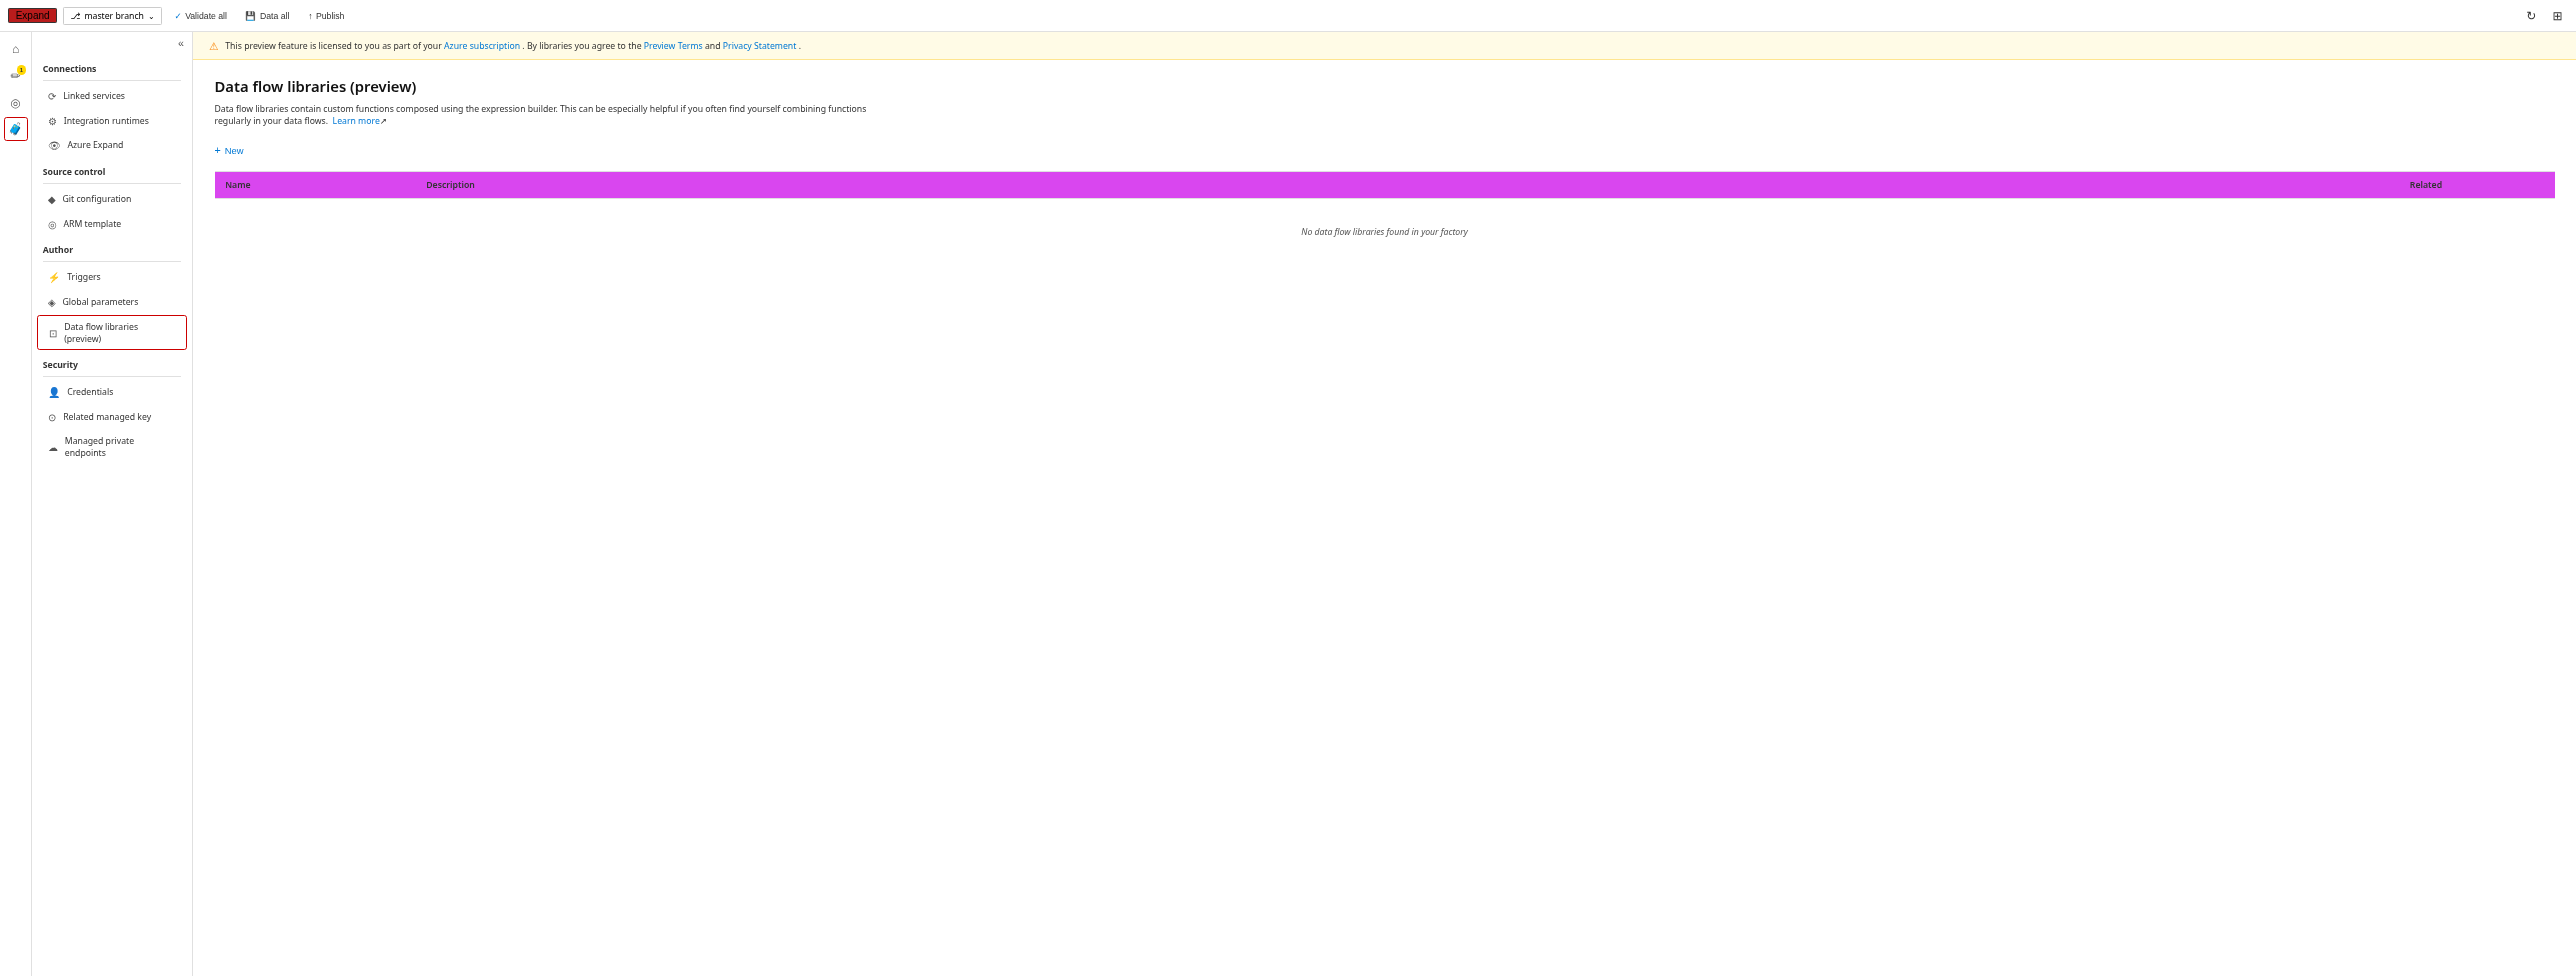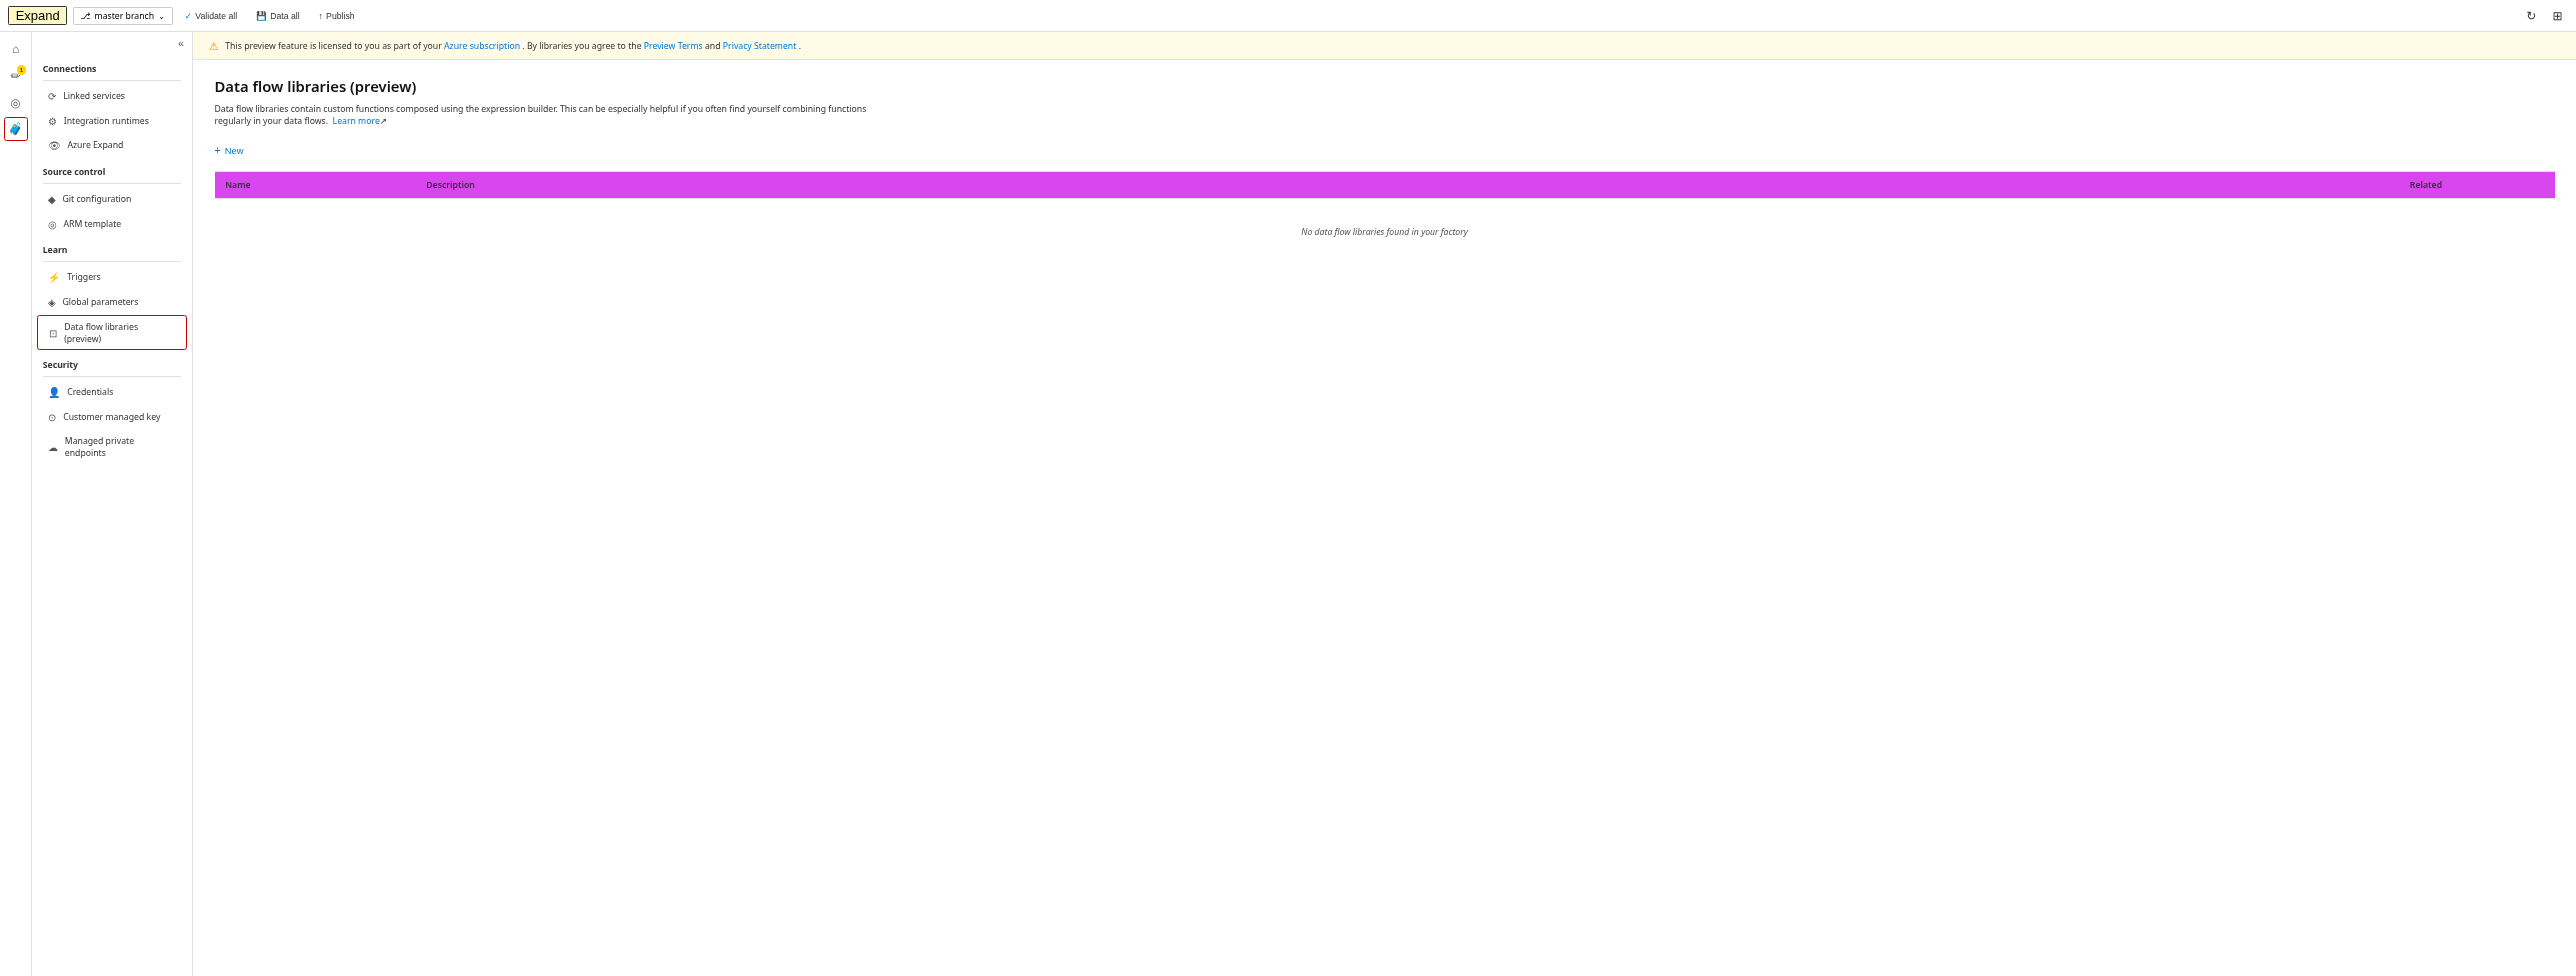--- a/index.html
+++ b/index.html
@@ -5,22 +5,22 @@
     * { box-sizing: border-box; margin: 0; padding: 0; }
     body { font-family: 'Segoe UI', system-ui, sans-serif; font-size: 9.4px; background: #fff; display: flex; flex-direction: column; height: 100vh; overflow: hidden; }
 
     
     .toolbar {
       display: flex; align-items: center; height: 32px;
       background: #fff; border-bottom: 0.7px solid #e0e0e0;
       padding: 0 8px; gap: 5.4px; flex-shrink: 0;
     }
     .toolbar-expand-btn {
-      border: 0.7px solid #333; background: #fef9c3; padding: 1.3px 6.7px;
-      font-size: 13px; cursor: pointer; border-radius: 1.3px;
+      border: 0.7px solid #333; background: #b91c1c; padding: 1.3px 6.7px;
+      font-size: 10px; cursor: pointer; border-radius: 1.3px;
     }
     .toolbar-branch {
       display: flex; align-items: center; gap: 4px;
       border: 0.7px solid #ccc; padding: 2px 6.7px; border-radius: 1.3px;
       font-size: 8.7px; cursor: pointer; background: #fff;
     }
     .toolbar-sep { flex: 1; }
     .toolbar-btn {
       display: flex; align-items: center; gap: 3.4px;
       background: none; border: none; cursor: pointer;
@@ -205,21 +205,21 @@
     <div class="sidebar-divider"></div>
     <div class="sidebar-item">
       <span class="sidebar-item-icon">◆</span>
       <span>Git configuration</span>
     </div>
     <div class="sidebar-item">
       <span class="sidebar-item-icon">◎</span>
       <span>ARM template</span>
     </div>
 
-    <div class="sidebar-section-label">Learn</div>
+    <div class="sidebar-section-label">Author</div>
     <div class="sidebar-divider"></div>
     <div class="sidebar-item">
       <span class="sidebar-item-icon">⚡</span>
       <span>Triggers</span>
     </div>
     <div class="sidebar-item">
       <span class="sidebar-item-icon">◈</span>
       <span>Global parameters</span>
     </div>
     <div class="sidebar-item active">
@@ -228,21 +228,21 @@
     </div>
 
     <div class="sidebar-section-label">Security</div>
     <div class="sidebar-divider"></div>
     <div class="sidebar-item">
       <span class="sidebar-item-icon">👤</span>
       <span>Credentials</span>
     </div>
     <div class="sidebar-item">
       <span class="sidebar-item-icon">⊙</span>
-      <span>Customer managed key</span>
+      <span>Related managed key</span>
     </div>
     <div class="sidebar-item">
       <span class="sidebar-item-icon">☁</span>
       <span>Managed private endpoints</span>
     </div>
   </div>
 
   <div class="main-content">
 
     <div class="warning-banner">

